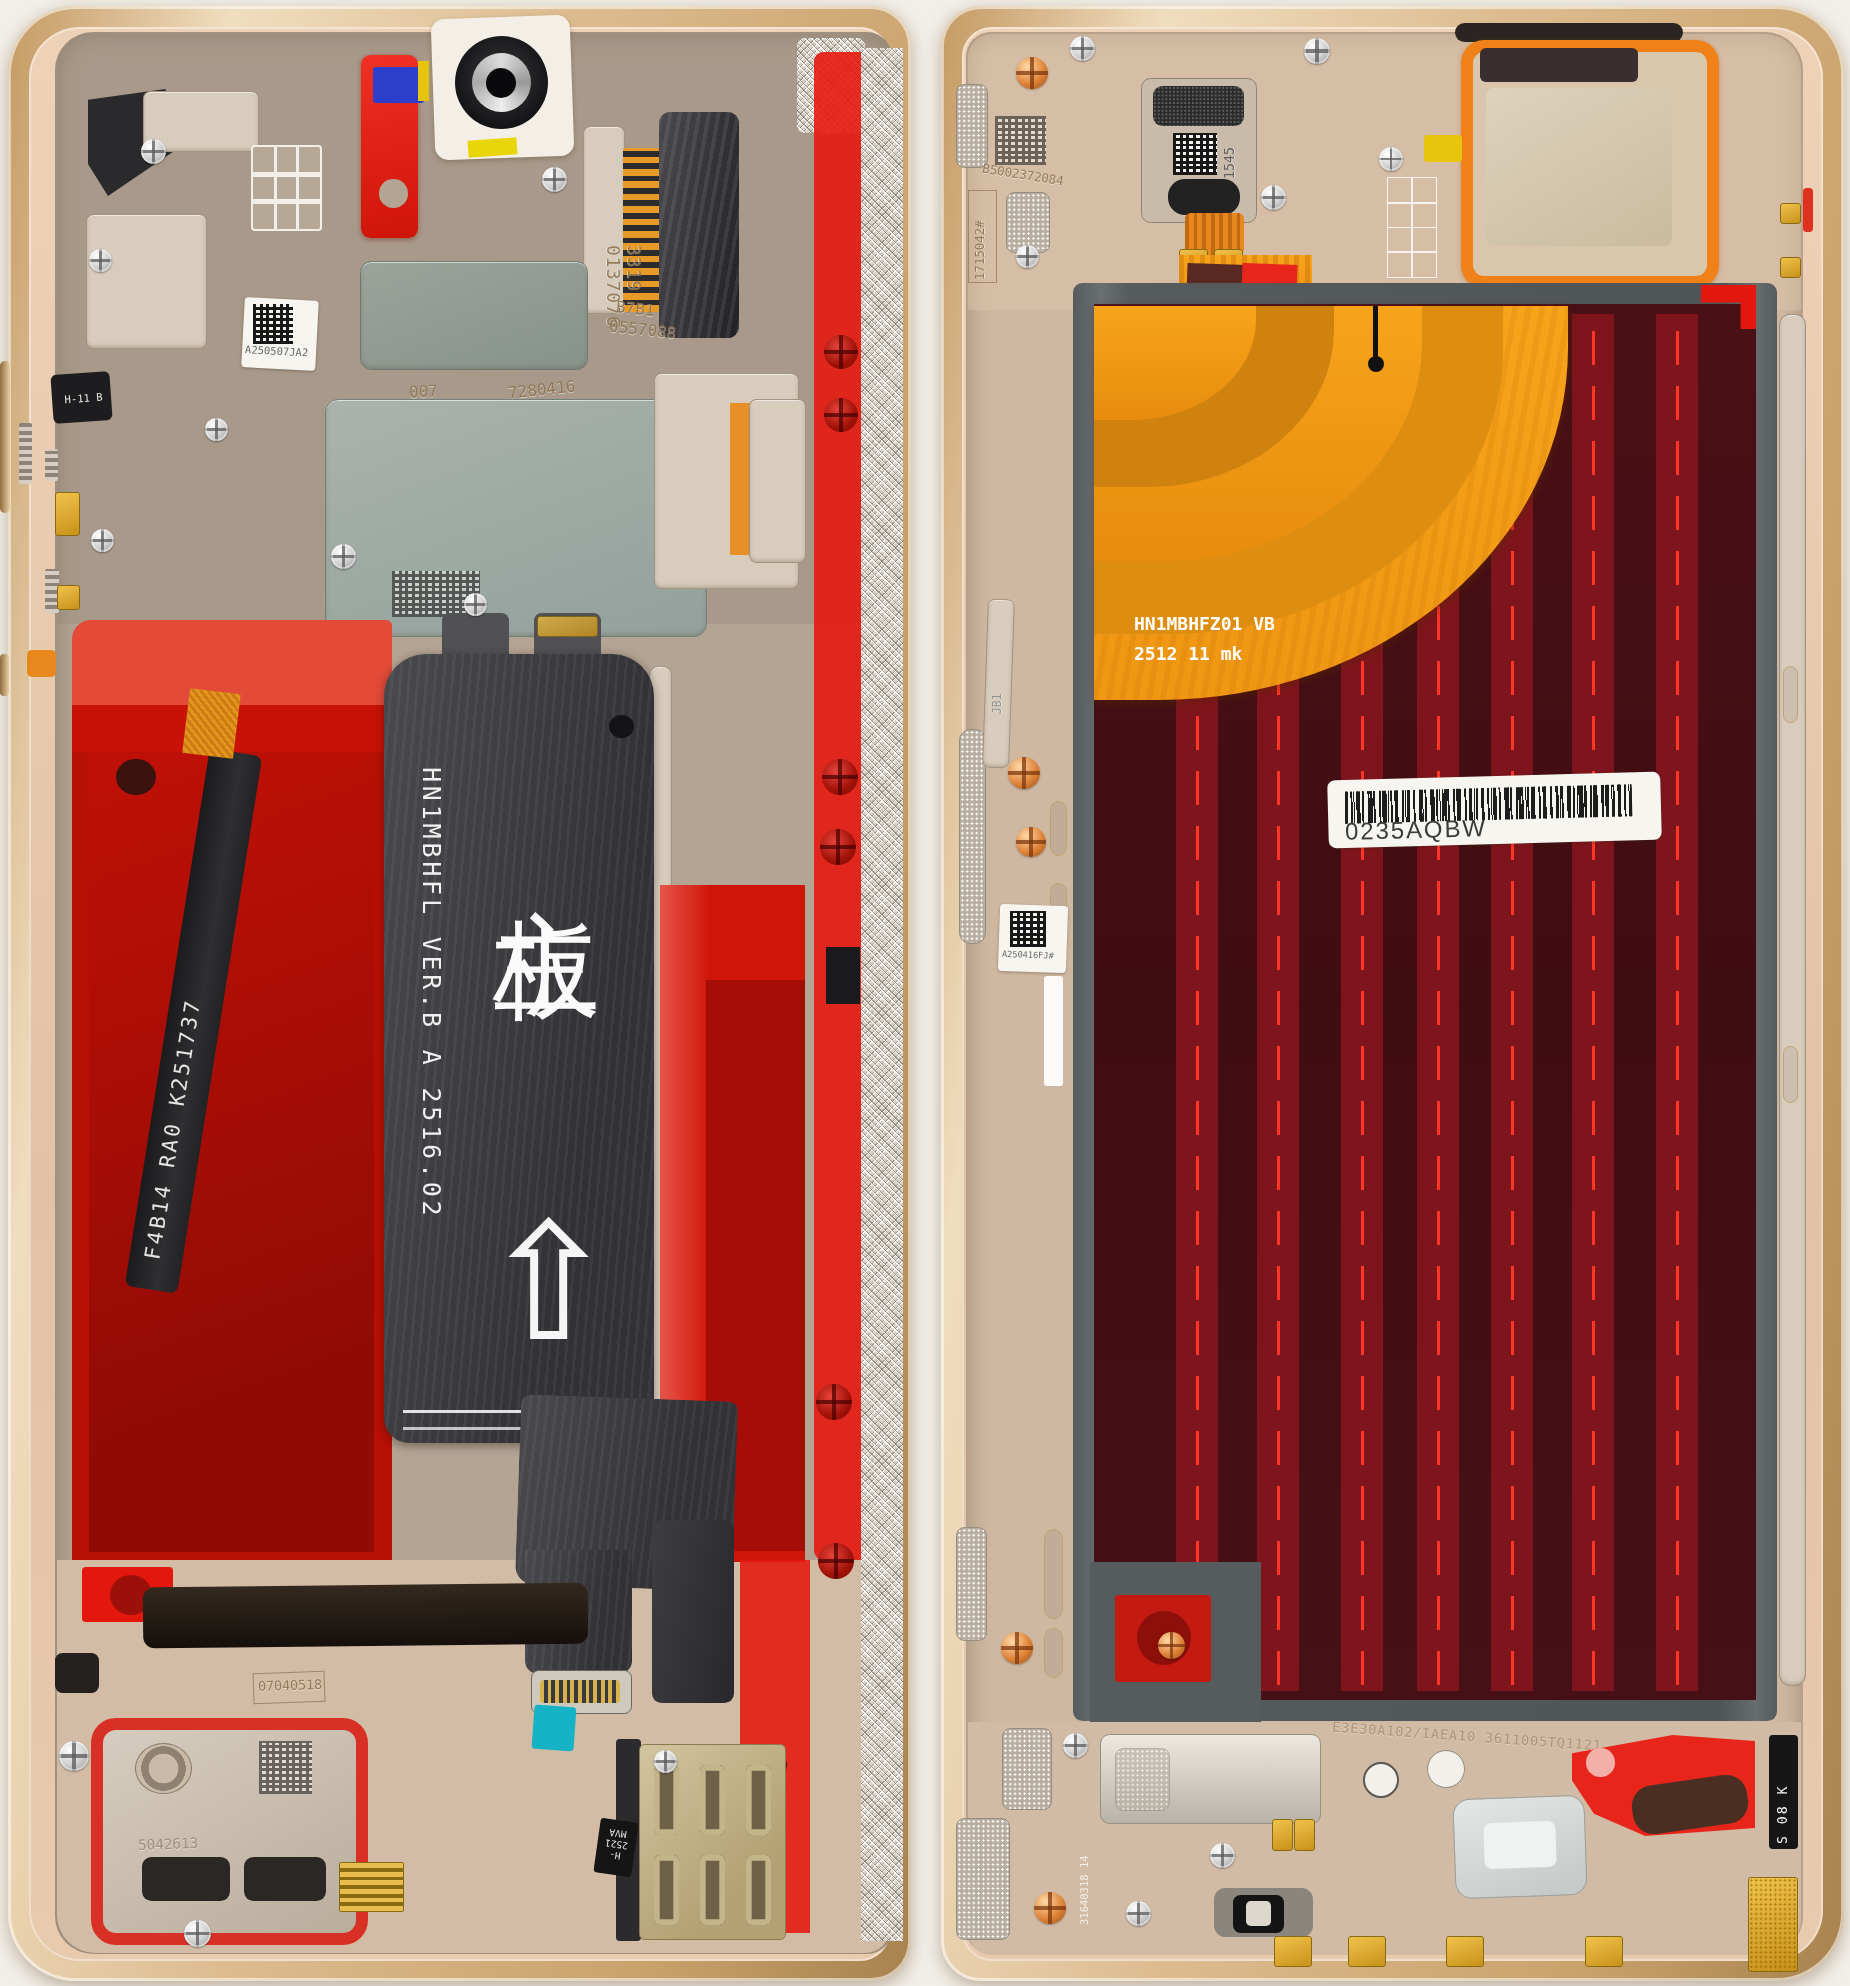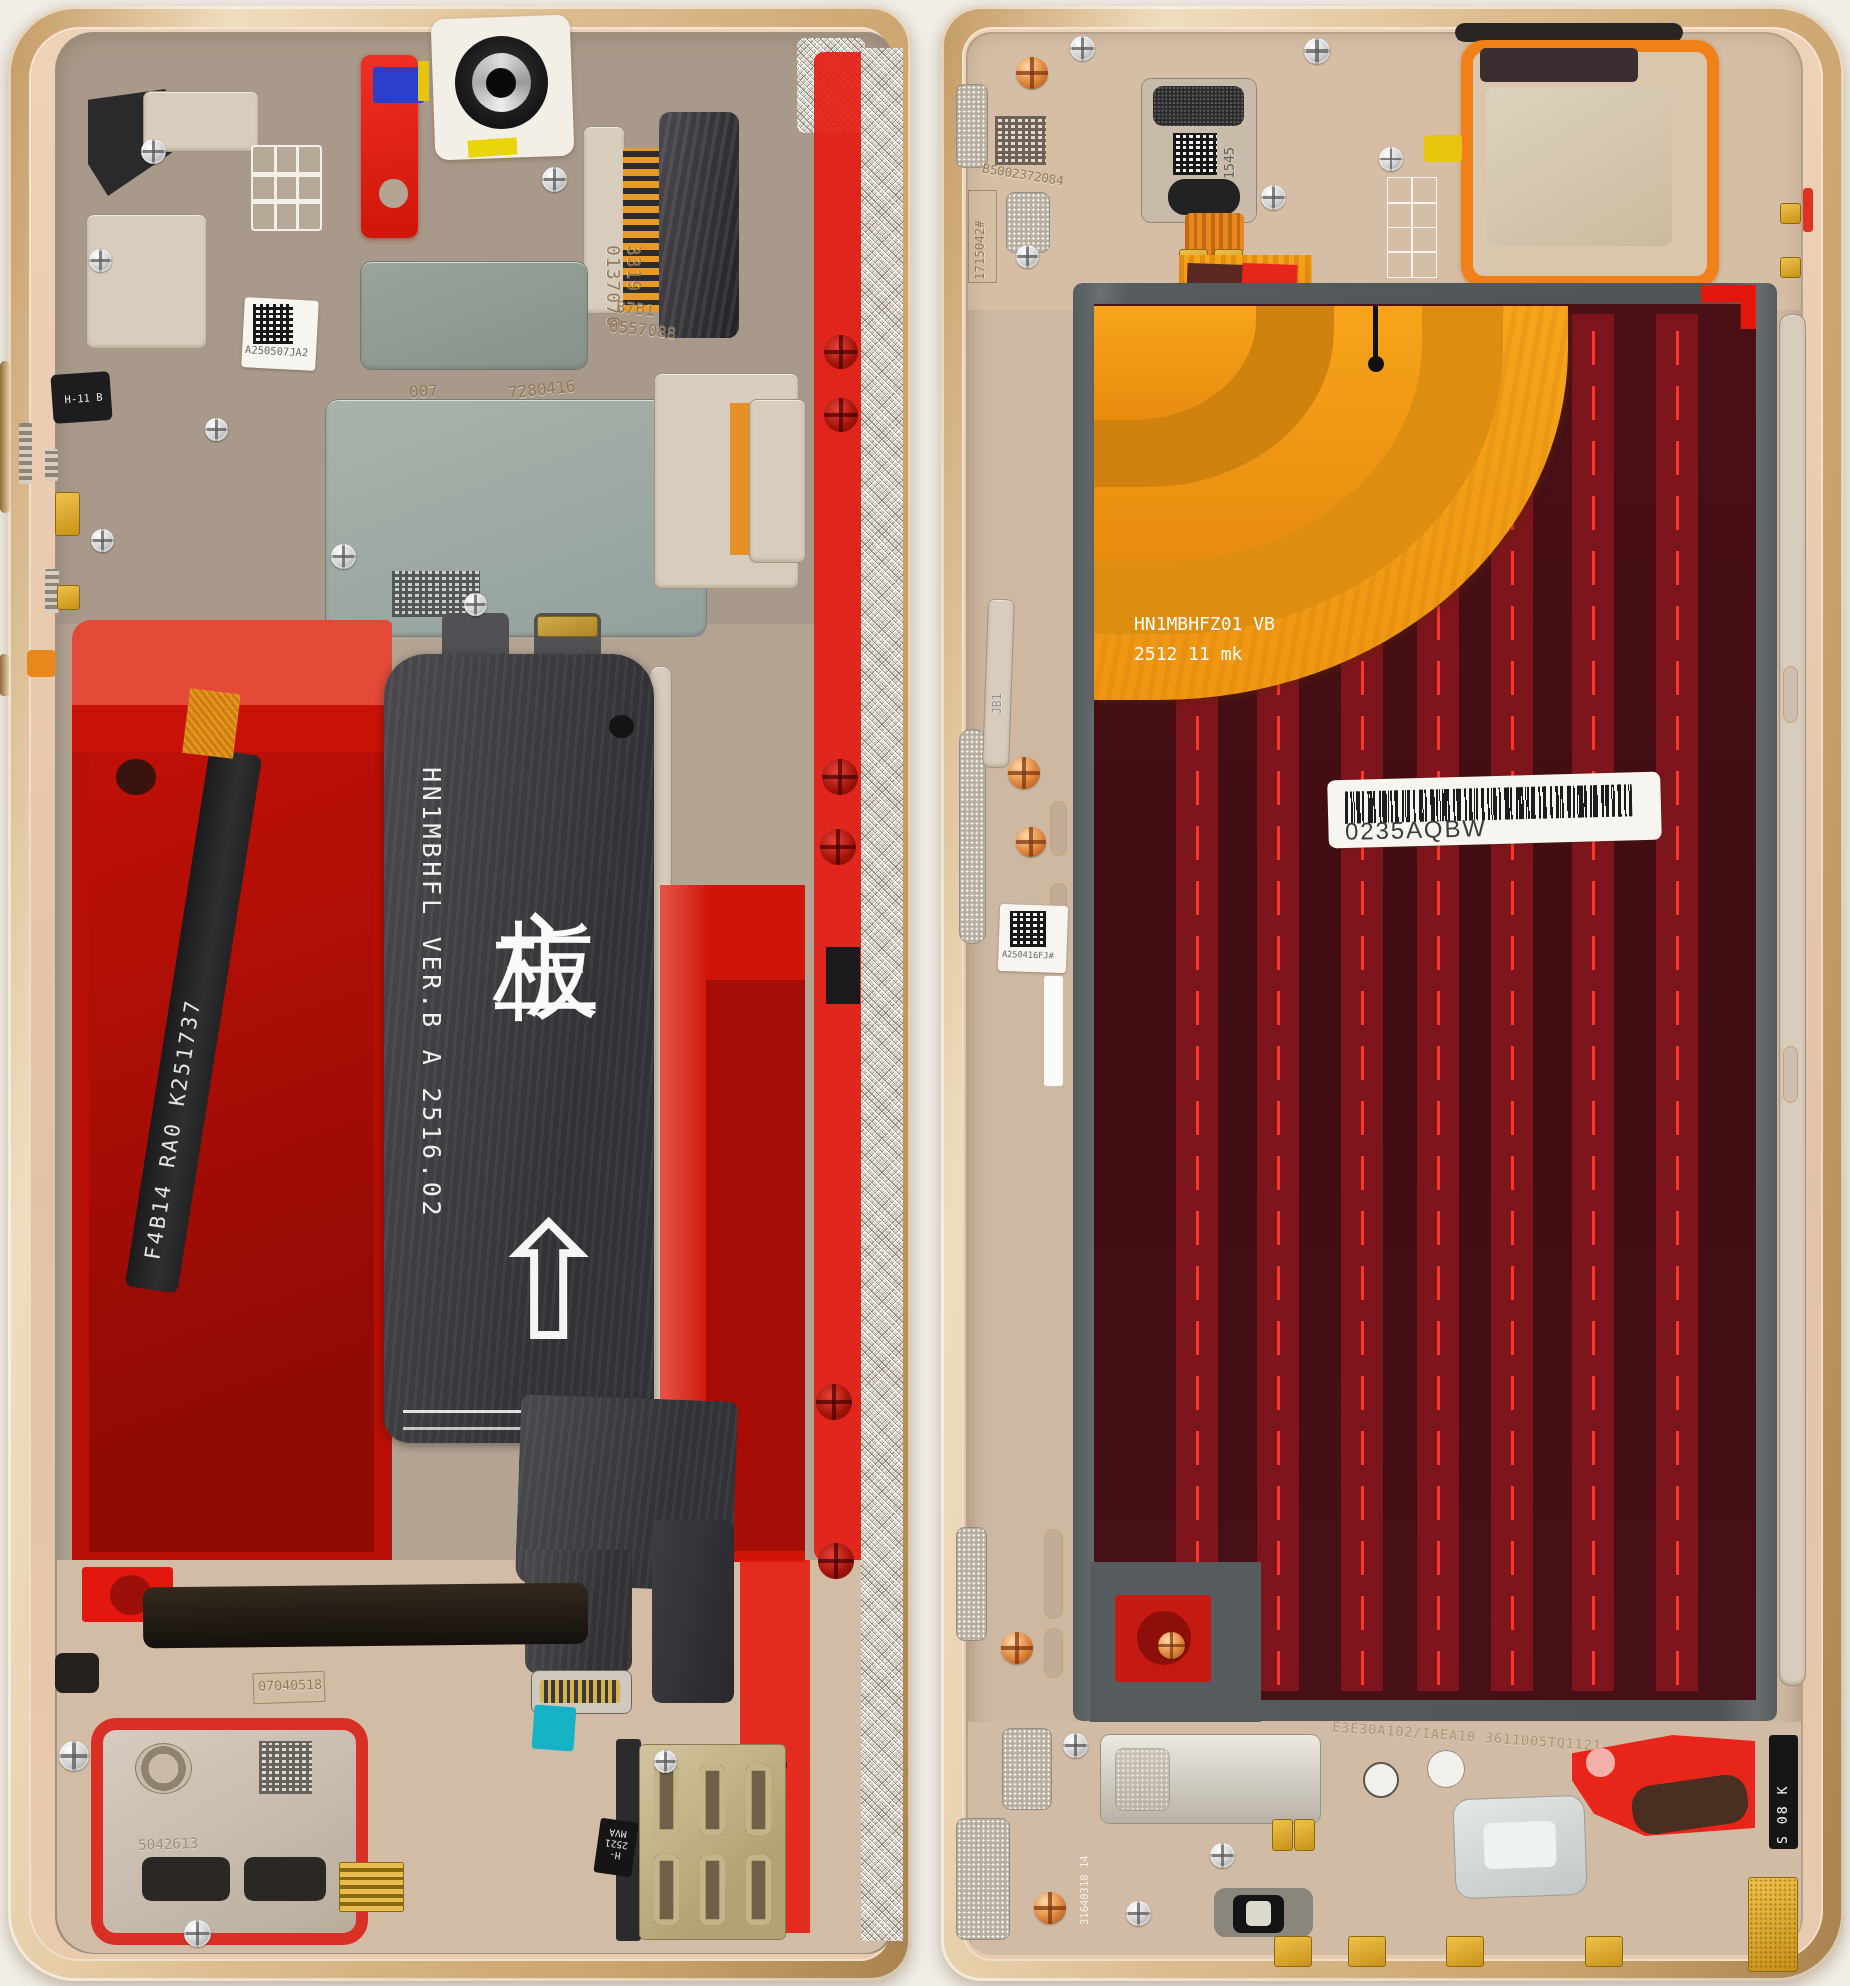--- a/index.html
+++ b/index.html
@@ -265,21 +265,21 @@
   <div class="abs" style="left:1115px;top:1595px;width:96px;height:87px;background:#c41a12;border-radius:3.8px;"></div>
   <div class="abs" style="left:1137px;top:1611px;width:54px;height:54px;border-radius:50%;background:#8c0f0a;"></div>
 
   <div class="abs orange" style="left:1094px;top:306px;width:474px;height:394px;border-bottom-right-radius:409px 352px;background-image:repeating-linear-gradient(100deg,rgba(170,90,0,.12) 0 5.7px,rgba(0,0,0,0) 5.7px 13.3px),linear-gradient(180deg,#f7a41b,#ef9612);box-shadow:1.9px 2.9px 7.6px rgba(90,40,0,.45);"></div>
   <div class="abs" style="left:1094px;top:306px;width:409px;height:328px;border-bottom-right-radius:333px 285px;background:#dd8e10;"></div>
   <div class="abs orange" style="left:1094px;top:306px;width:328px;height:255px;border-bottom-right-radius:257px 219px;"></div>
   <div class="abs" style="left:1094px;top:306px;width:240px;height:181px;border-bottom-right-radius:185px 157px;background:#cf830e;"></div>
   <div class="abs orange" style="left:1094px;top:306px;width:162px;height:114px;border-bottom-right-radius:124px 100px;"></div>
   <div class="abs" style="left:1373px;top:306px;width:4.8px;height:53px;background:#111;"></div>
   <div class="abs" style="left:1368px;top:356px;width:16px;height:16px;border-radius:50%;background:#111;"></div>
-  <div class="abs code" style="left:1134px;top:609px;width:219px;color:#fdfdfb;font-size:18px;line-height:30px;">
+  <div class="abs code" style="left:1134px;top:609px;width:219px;color:#fdfdfb;font-size:18px;line-height:30px;font-weight:bold;">
       <span>HN1MBHFZ01 VB</span><br>
       <span>2512 11  mk</span>
   </div>
 
   <div class="abs label" style="left:1328px;top:776px;width:333px;height:68px;transform:rotate(-1.5deg);border-radius:7.6px;"></div>
   <div class="abs barcode" style="left:1345px;top:788px;width:287px;height:32px;transform:rotate(-1.5deg);"></div>
   <div class="abs" style="left:1345px;top:816px;font-size:24px;color:#3c3c3c;transform:rotate(-1.5deg);letter-spacing:1.9px;">0235AQBW</div>
 
   <div class="abs mesh" style="left:959px;top:729px;width:25px;height:213px;border-radius:11.4px;"></div>
   <div class="abs plate pale" style="left:985px;top:599px;width:25px;height:167px;transform:rotate(2deg);"></div>

